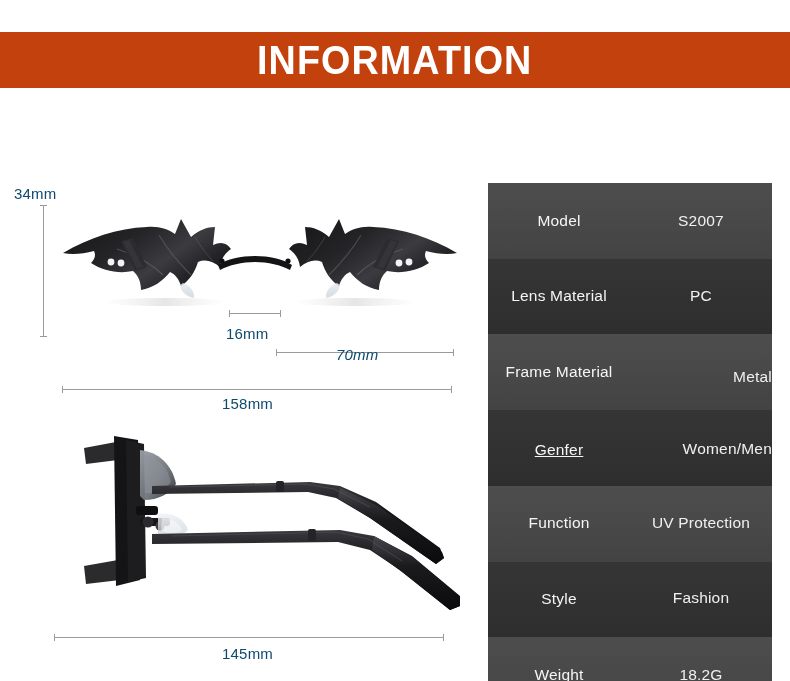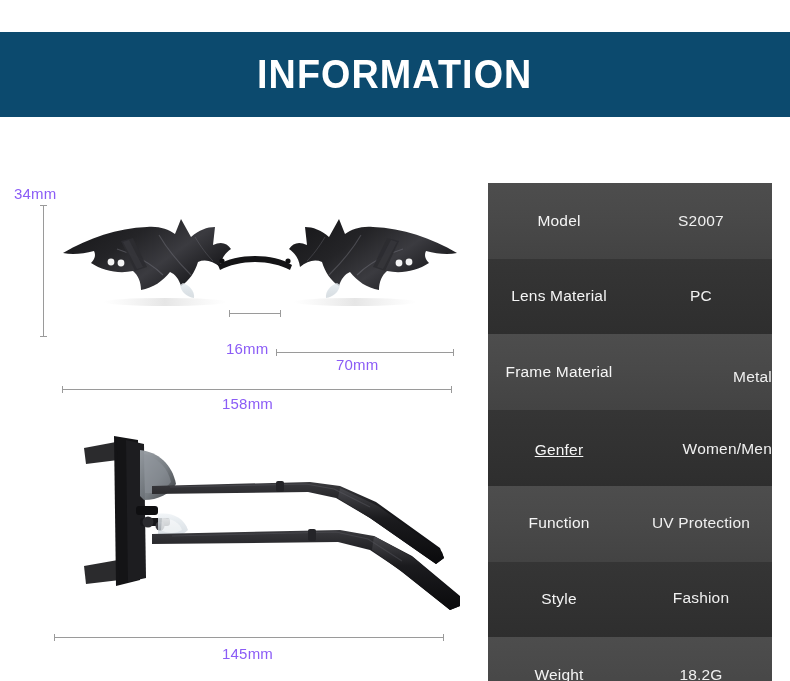--- a/index.html
+++ b/index.html
@@ -18,22 +18,22 @@
     background: #ffffff;
     overflow: hidden;
   }
 
   
   .header-banner {
     position: absolute;
     left: 0;
     top: 32px;
     width: 790px;
-    height: 85px;
-    background: #0c4a6e;
+    height: 56px;
+    background: #c2410c;
     display: flex;
     align-items: center;
     justify-content: center;
   }
   .header-title {
     color: #ffffff;
     font-family: "Liberation Sans", sans-serif;
     font-weight: bold;
     font-size: 41px;
     letter-spacing: 1.2px;
@@ -79,21 +79,21 @@
   .spec-cell.val { color: #f0f0f0; }
   
   .spec-row:nth-child(3) .spec-cell.val { transform: translateY(5px); text-align: right; }
   .spec-row:nth-child(4) .spec-cell.key { transform: translateY(2px); text-decoration: underline; }
   .spec-row:nth-child(4) .spec-cell.val { transform: translateY(1px); text-align: right; }
   .spec-row:nth-child(6) .spec-cell.val { transform: translateY(-1px); }
 
   
   .dim-label {
     position: absolute;
-    color: #8b5cf6;
+    color: #0c4a6e;
     font-family: "Liberation Sans", sans-serif;
     font-size: 15px;
     white-space: nowrap;
     letter-spacing: 0.2px;
   }
   .dim-line-h {
     position: absolute;
     height: 1px;
     background: #9a9a9a;
   }
@@ -312,24 +312,24 @@
         <path d="M132 106 L 296 102 L 328 109 L 362 131" stroke="#5b5b62" stroke-width="1.2" fill="none" opacity="0.4"></path>
         <rect x="268" y="99" width="8" height="12" rx="2" fill="#242428"></rect>
       </g>
     </svg>
   </div>
 
   <div class="dim-line-v" style="left:43px; top:205px; height:132px;"></div>
   <div class="dim-label" style="left:14px; top:185px;">34mm</div>
 
   <div class="dim-line-h" style="left:229px; top:313px; width:52px;"></div>
-  <div class="dim-label" style="left:226px; top:340px;">16mm</div>
+  <div class="dim-label" style="left:226px; top:325px;">16mm</div>
 
   <div class="dim-line-h" style="left:276px; top:352px; width:178px;"></div>
-  <div class="dim-label" style="left:336px; top:356px;">70mm</div>
+  <div class="dim-label" style="left:336px; top:346px;font-style:italic;">70mm</div>
 
   <div class="dim-line-h" style="left:62px; top:389px; width:390px;"></div>
   <div class="dim-label" style="left:222px; top:395px;">158mm</div>
 
   <div class="dim-line-h" style="left:54px; top:637px; width:390px;"></div>
   <div class="dim-label" style="left:222px; top:645px;">145mm</div>
 
   <div class="spec-table">
     <div class="spec-row odd">
       <div class="spec-cell key">Model</div>

